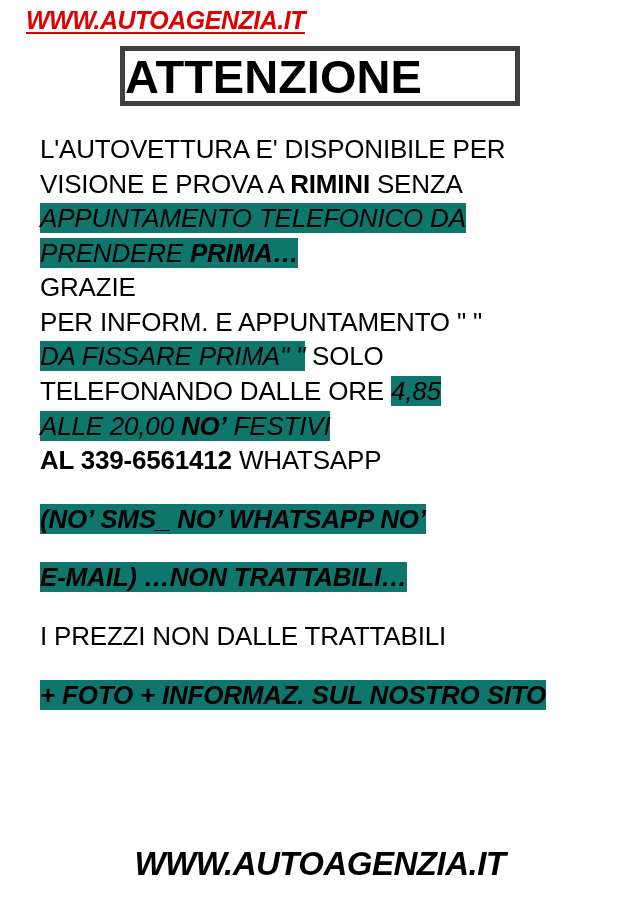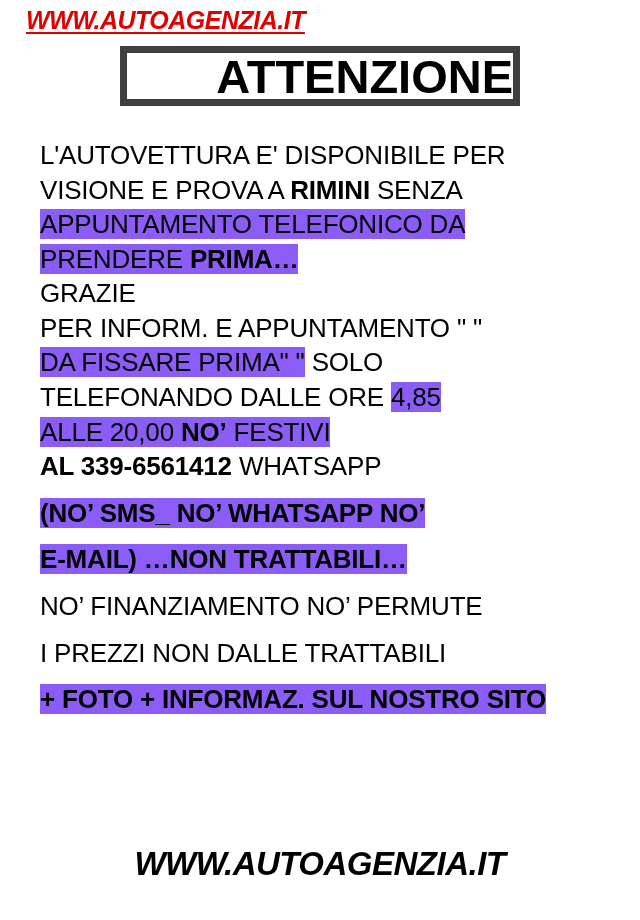--- a/index.html
+++ b/index.html
@@ -32,49 +32,50 @@
     text-decoration: underline;
     text-underline-offset: 3px;
     white-space: nowrap;
   }
   .attenzione-box {
     position: absolute;
     top: 46px;
     left: 120px;
     width: 400px;
     height: 60px;
-    border: 7px solid #404040;
+    border: 5px solid #404040;
     box-sizing: border-box;
     display: flex;
     align-items: center;
-    justify-content: flex-end;
+    justify-content: flex-start;
   }
   .attenzione-text {
     font-size: 47px;
     font-weight: bold;
     letter-spacing: 0px;
     line-height: 1;
   }
   .body-block {
     position: absolute;
-    top: 138px;
+    top: 132px;
     left: 40px;
     width: 578px;
   }
   .line {
     font-size: 26px;
     line-height: 1.33;
     white-space: nowrap;
     letter-spacing: -0.2px;
   }
   .line.spaced {
-    margin-top: 12px;
+    margin-top: 24px;
   }
   .hl {
-    background: #8b5cf6;
+    background: #0f766e;
+    font-style: italic;
   }
   .b {
     font-weight: bold;
   }
   .bottom-url {
     position: absolute;
     top: 845px;
     left: 0;
     width: 640px;
     text-align: center;
@@ -139,23 +140,20 @@
     </div>
 
     <div class="line spaced">
       <span class="hl b">(NO’ SMS_  NO’ WHATSAPP NO’</span>
     </div>
 
     <div class="line spaced">
       <span class="hl b">E-MAIL) </span><span class="hl b">…NON TRATTABILI…</span>
     </div>
 
-    <div class="line spaced">
-      <span>NO’ FINANZIAMENTO NO’ PERMUTE</span>
-    </div>
 
     <div class="line spaced">
       <span>I PREZZI NON DALLE TRATTABILI</span>
     </div>
 
     <div class="line spaced">
       <span class="hl b">+ FOTO + INFORMAZ. SUL NOSTRO SITO</span>
     </div>
 
   </div>

